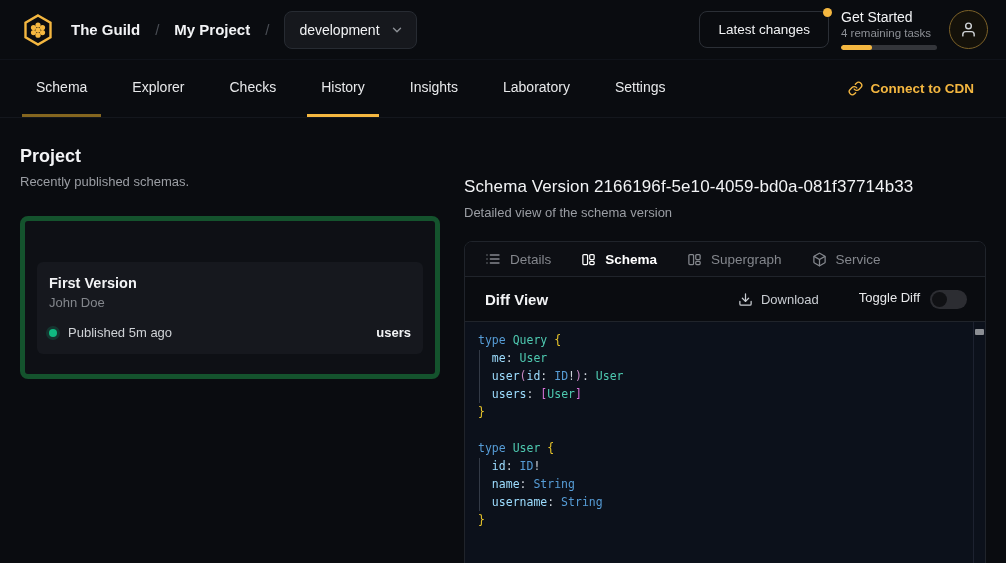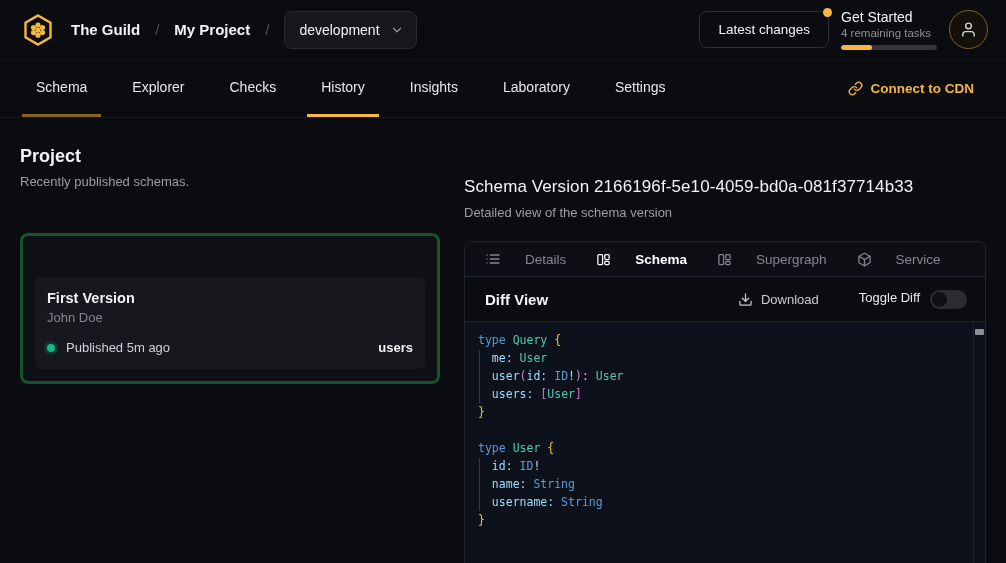--- a/index.html
+++ b/index.html
@@ -39,35 +39,35 @@
   .tabs-bar{height:58px;display:flex;align-items:stretch;border-bottom:1px solid #14171d;padding-left:22px;}
   .nav-tab{display:flex;align-items:center;padding:0 14px;margin-right:17px;font-size:14px;color:#e8e9eb;border-bottom:3px solid transparent;cursor:pointer;}
   .nav-tab.u-bright{border-bottom-color:var(--amber);}
   .nav-tab.u-dim{border-bottom-color:var(--amber-dim);}
   .cdn-link{margin-left:auto;margin-right:32px;display:flex;align-items:center;gap:8px;color:var(--amber);font-size:13.5px;font-weight:600;cursor:pointer;}
   
   .main{position:absolute;top:118px;left:0;right:0;bottom:0;}
   .versions-col{position:absolute;left:20px;top:28px;width:420px;}
   .col-title{font-size:18px;font-weight:700;color:#f2f3f5;}
   .col-sub{font-size:13px;color:var(--muted);margin-top:7px;}
-  .versions-card{margin-top:44px;background:var(--card-bg);border:3px solid #14532d;border-radius:8px;padding:41px 12px 12px 12px;}
+  .versions-card{margin-top:27px;background:var(--card-bg);border:5px solid #14532d;border-radius:8px;padding:41px 12px 20px 12px;}
   .version-item{background:var(--card-inner);border-radius:6px;padding:13px 12px 14px 12px;cursor:pointer;}
   .vi-title{font-size:14.5px;font-weight:700;color:#f2f3f5;}
   .vi-author{font-size:13px;color:#84878d;margin-top:4px;}
   .vi-status-row{margin-top:15px;display:flex;align-items:center;}
   .vi-dot{width:8px;height:8px;border-radius:50%;background:var(--green);box-shadow:0 0 0 3px rgba(16,185,129,.18);margin-right:11px;}
   .vi-status{font-size:13px;color:#cfd2d6;}
   .vi-service{margin-left:auto;font-size:13px;font-weight:700;color:#f2f3f5;}
   
   .detail-col{position:absolute;left:464px;top:27px;width:522px;bottom:-10px;}
   .detail-title{font-size:17px;font-weight:400;color:#f2f3f5;letter-spacing:.1px;margin-top:32px;}
   .detail-sub{font-size:13px;color:var(--muted);margin-top:8px;}
   .detail-panel{margin-top:21px;border:1px solid var(--border);border-radius:8px 8px 0 0;display:flex;flex-direction:column;height:356px;overflow:hidden;}
   .detail-tabs{display:flex;align-items:center;height:35px;padding-left:20px;gap:30px;border-bottom:1px solid var(--border);background:#0d0f14;}
-  .dtab{display:flex;align-items:center;gap:24px;font-size:13.5px;color:#84878d;cursor:pointer;}
+  .dtab{display:flex;align-items:center;gap:9px;font-size:13.5px;color:#84878d;cursor:pointer;}
   .dtab.active{color:#fff;font-weight:600;}
   .diff-row{display:flex;align-items:center;height:44px;padding:0 18px 0 20px;}
   .diff-title{font-size:15px;font-weight:700;color:#f2f3f5;}
   .diff-actions{margin-left:auto;display:flex;align-items:center;gap:40px;}
   .download-btn{display:flex;align-items:center;gap:8px;color:#c9cdd2;font-size:13px;cursor:pointer;background:none;border:none;font-family:inherit;}
   .toggle-wrap{display:flex;gap:10px;}
   .toggle-label{font-size:13px;color:#e8e9eb;}
   .toggle{width:37px;height:19px;border-radius:10px;background:#2c2d32;position:relative;cursor:pointer;border:none;}
   .toggle .knob{position:absolute;left:2px;top:2px;width:15px;height:15px;border-radius:50%;background:#101114;}
   

